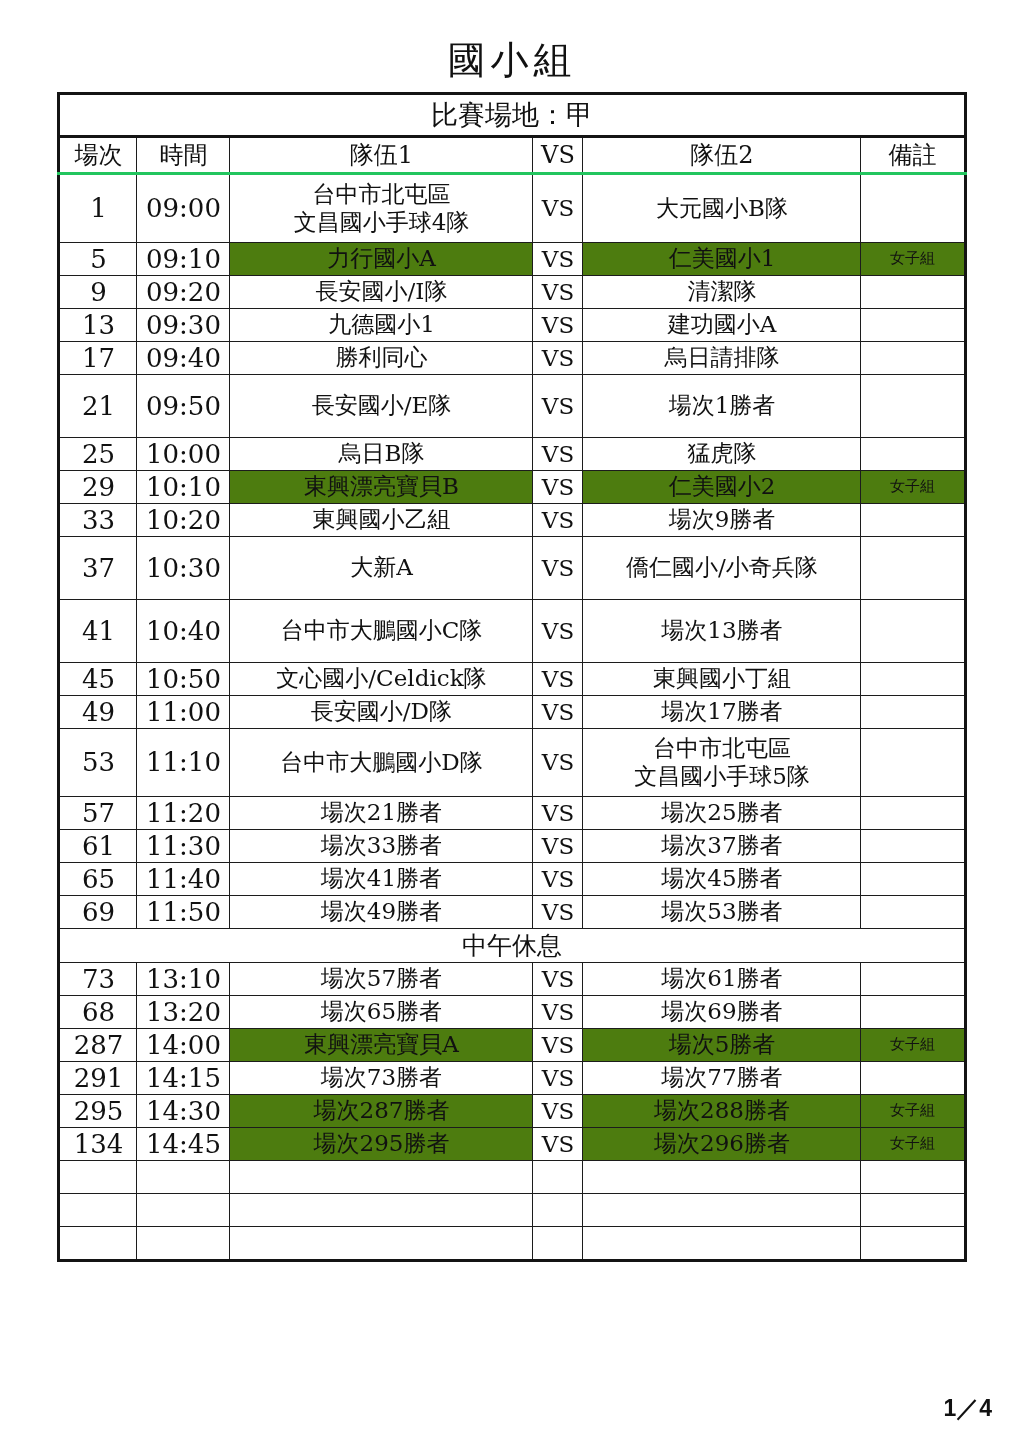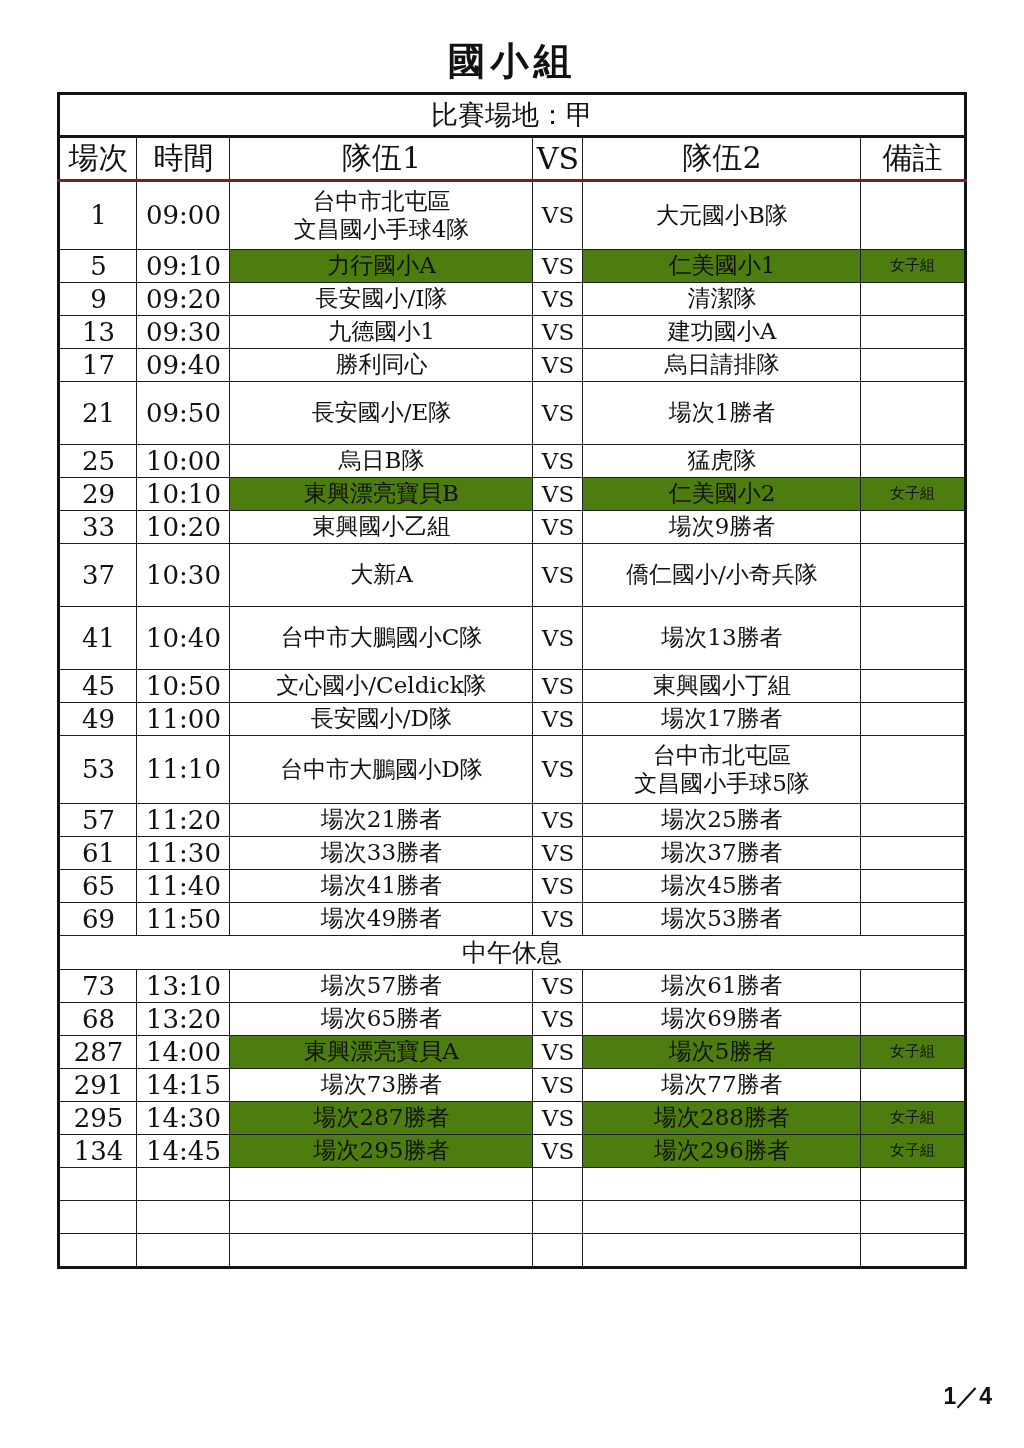--- a/index.html
+++ b/index.html
@@ -8,21 +8,21 @@
     background:#ffffff;
     position:relative;
     font-family:"DejaVu Serif","Liberation Serif",serif;
     color:#111;
     overflow:hidden;
   }
   .page-title{
     margin:40px auto 10px auto;
     text-align:center;
     font-size:38px;
-    font-weight:700;
+    font-weight:400;
     letter-spacing:5px;
     line-height:1.1;
   }
   table.sched{
     border-collapse:collapse;
     width:906px;
     margin:0 auto;
     table-layout:fixed;
     border:3.5px solid #141414;
   }
@@ -34,36 +34,36 @@
     font-weight:400;
     overflow:hidden;
   }
   tr.venue-row td{
     height:40px;
     font-size:27px;
     border-bottom:3px solid #141414;
   }
   tr.head-row th{
     height:34px;
-    font-size:30px;
-    border-bottom:3px solid #7f1d1d;
+    font-size:24px;
+    border-bottom:3px solid #22c55e;
   }
   td.num{font-size:26px;}
   td.team{font-size:23px;white-space:pre-line;line-height:1.25;}
   td.vs{font-size:23px;}
   td.note{font-size:15px;}
   tr.size-s td{height:32px;}
   tr.size-m td{height:62px;}
   tr.size-l td{height:67px;}
   td.hl{background:#4d7c0f;}
   tr.break-row td{font-size:25px;}
   .page-number{
     position:absolute;
     right:32px;
-    bottom:36px;
+    bottom:24px;
     font-family:"Liberation Sans","DejaVu Sans",sans-serif;
     font-weight:bold;
     font-size:23px;
     color:#111;
   }
 </style>
 </head>
 <body>
 
 <div class="page-title">國小組</div>

